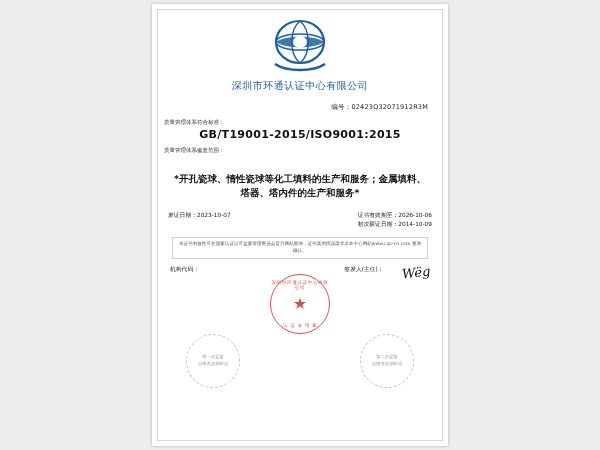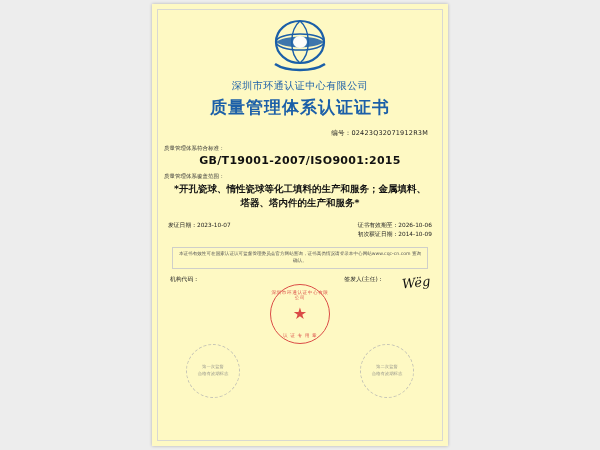--- a/index.html
+++ b/index.html
@@ -8,21 +8,21 @@
     background:#e9e9e9;
     font-family:"DejaVu Sans","Liberation Sans",sans-serif;
   }
   .stage{
     position:relative;width:600px;height:450px;
     background:#ededed;
   }
   
   .sheet{
     position:absolute;left:152px;top:4px;width:296px;height:442px;
-    background:#fef9c3;
+    background:#ffffff;
     box-shadow:0 0 3px rgba(0,0,0,.25);
     overflow:hidden;
   }
   
   .sheet:before{
     content:"";position:absolute;left:5px;top:5px;right:5px;bottom:5px;
     border:1px solid #d8d8d2;pointer-events:none;
   }
   .inner{
     position:absolute;left:12px;top:10px;width:272px;height:422px;
@@ -62,21 +62,21 @@
   .addr-line{font-size:6px;color:#222;margin-top:4px;line-height:1.5;}
   .addr-line2{font-size:6px;color:#222;line-height:1.5;}
   .tiny-grey{font-size:4.8px;color:#777;margin-top:2px;}
 
   .std-label{font-size:5.5px;color:#333;text-align:left;margin-top:7px;}
   .std-value{
     font-size:11px;font-weight:bold;color:#111;margin-top:2px;letter-spacing:.3px;
   }
   .scope-label{font-size:5.5px;color:#333;text-align:left;margin-top:6px;}
   .scope-value{
-    font-size:9.5px;font-weight:bold;color:#111;line-height:1.5;margin-top:2px;
+    font-size:9.5px;font-weight:bold;color:#111;line-height:1.5;margin-top:18px;
     padding:0 6px;
   }
 
   
   .dates{
     display:flex;justify-content:space-between;align-items:flex-start;
     margin-top:10px;padding:0 4px;font-size:5.8px;color:#222;
   }
   .dates .col{text-align:left;line-height:1.6;}
   .dates .col.right{text-align:left;}
@@ -142,29 +142,28 @@
           <ellipse cx="37" cy="24" rx="24" ry="21" fill="none" stroke="#1b5fa8" stroke-width="2.2"></ellipse>
           <ellipse cx="37" cy="24" rx="24" ry="8" fill="none" stroke="#1b5fa8" stroke-width="1.6"></ellipse>
           <path d="M37 3 C26 12 26 36 37 45 C48 36 48 12 37 3 Z" fill="none" stroke="#1b5fa8" stroke-width="1.4"></path>
           <path d="M13 24 C22 17 52 17 61 24 C52 31 22 31 13 24 Z" fill="#1b5fa8" opacity="0.85"></path>
           <ellipse cx="37" cy="24" rx="7" ry="6" fill="#fdfdfb"></ellipse>
           <path d="M12 46 C24 54 50 54 62 46" fill="none" stroke="#1b5fa8" stroke-width="2.6"></path>
         </svg>
       </div>
 
       <div class="org-name">深圳市环通认证中心有限公司</div>
-      <div class="cert-title">质量管理体系认证证书</div>
 
       <div class="cert-no">
         <span>编号：</span><span>02423Q32071912R3M</span>
       </div>
 
 
       <div class="std-label">质量管理体系符合标准：</div>
-      <div class="std-value">GB/T19001-2007/ISO9001:2015</div>
+      <div class="std-value">GB/T19001-2015/ISO9001:2015</div>
 
       <div class="scope-label">质量管理体系覆盖范围：</div>
       <div class="scope-value">*开孔瓷球、惰性瓷球等化工填料的生产和服务；金属填料、塔器、塔内件的生产和服务*</div>
 
       <div class="dates">
         <div class="col">
           <span>发证日期：</span><span>2023-10-07</span>
         </div>
         <div class="col right">
           <div><span>证书有效期至：</span><span>2026-10-06</span></div>

